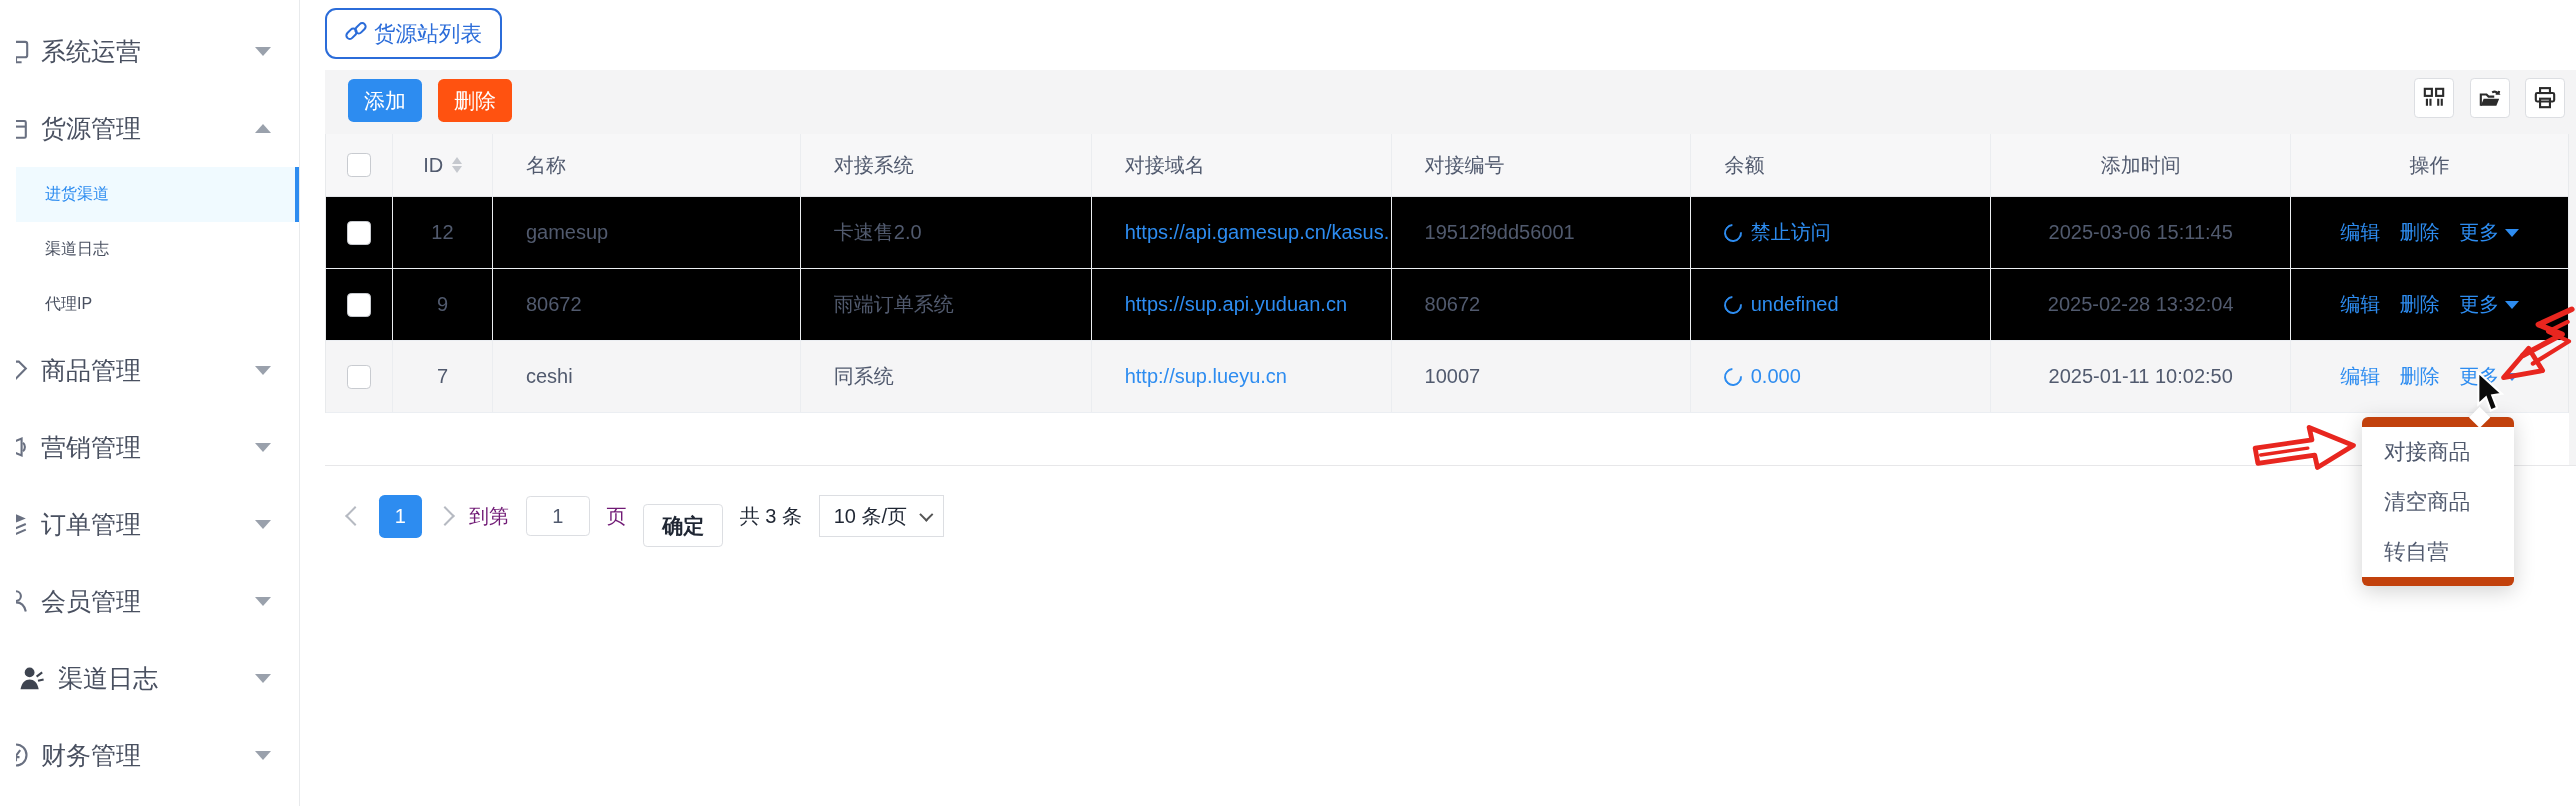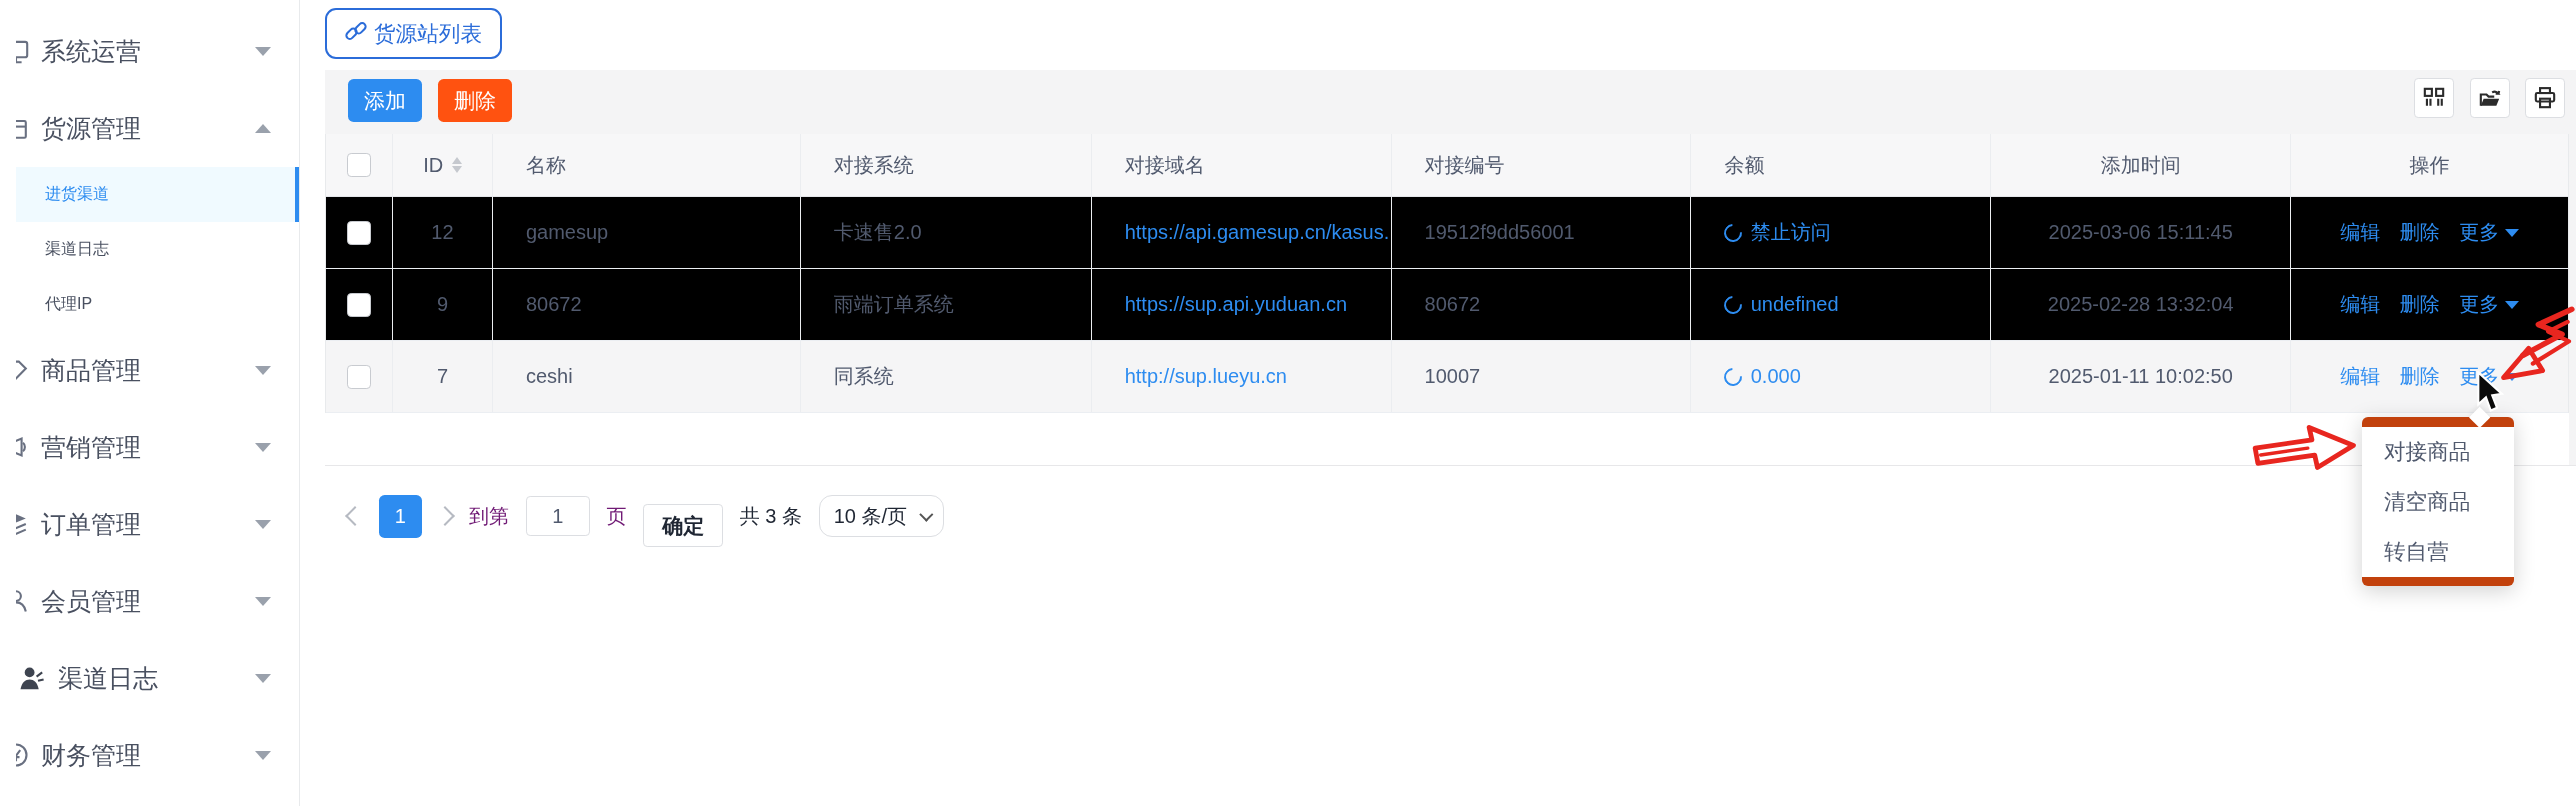--- a/index.html
+++ b/index.html
@@ -70,21 +70,21 @@
   .chev.left  { transform:rotate(45deg); }
   .chev.right { transform:rotate(-135deg); }
   .pnum { min-width:43px; height:43px; background:#2d8cf0; color:#fff; border-radius:5.6px;
     display:flex; align-items:center; justify-content:center; cursor:pointer; }
   .gray { color:#701a75; }
   .pinput { width:64px; height:40px; border:1.4px solid #dcdee2; border-radius:4.2px; background:#fff;
     text-align:center; font-size:20px; color:#515a6e; font-family:inherit; }
   .confirm { height:43px; padding:0 18px; background:#fff; border:1.4px solid #dcdee2; border-radius:4.2px;
     font-size:21px; font-weight:700; color:#1f2633; cursor:pointer; font-family:inherit;margin-top:19px; }
   .total { color:#1f2633; }
-  .sizesel { height:42px; padding:0 14px; background:#fff; border:1.4px solid #dcdee2; border-radius:13px;
+  .sizesel { height:42px; padding:0 14px; background:#fff; border:1.4px solid #dcdee2; border-radius:0;
     display:flex; align-items:center; gap:12.5px; color:#1f2633; cursor:pointer; }
   .selchev { width:9.7px; height:9.7px; border-right:2.1px solid #555; border-bottom:2.1px solid #555; transform:rotate(45deg) translateY(-2.1px); }
 
   
   .popup { position:absolute; left:2362px; top:417px; width:152px; background:#c2410c;
     border-radius:6px; box-shadow:0 4.2px 21px rgba(0,0,0,.18); padding:9.7px 0; z-index:10; }
   .popup .arrowup { position:absolute; left:110px; top:-7px; width:15.3px; height:15.3px;
     background:#fff; transform:rotate(45deg); box-shadow:-2.1px -2.1px 5.6px rgba(0,0,0,.06); }
   .pop-item { height:50px; display:flex; align-items:center; padding-left:22px; font-size:21.6px;
     color:#515a6e; cursor:pointer; background:#fff; position:relative; }

